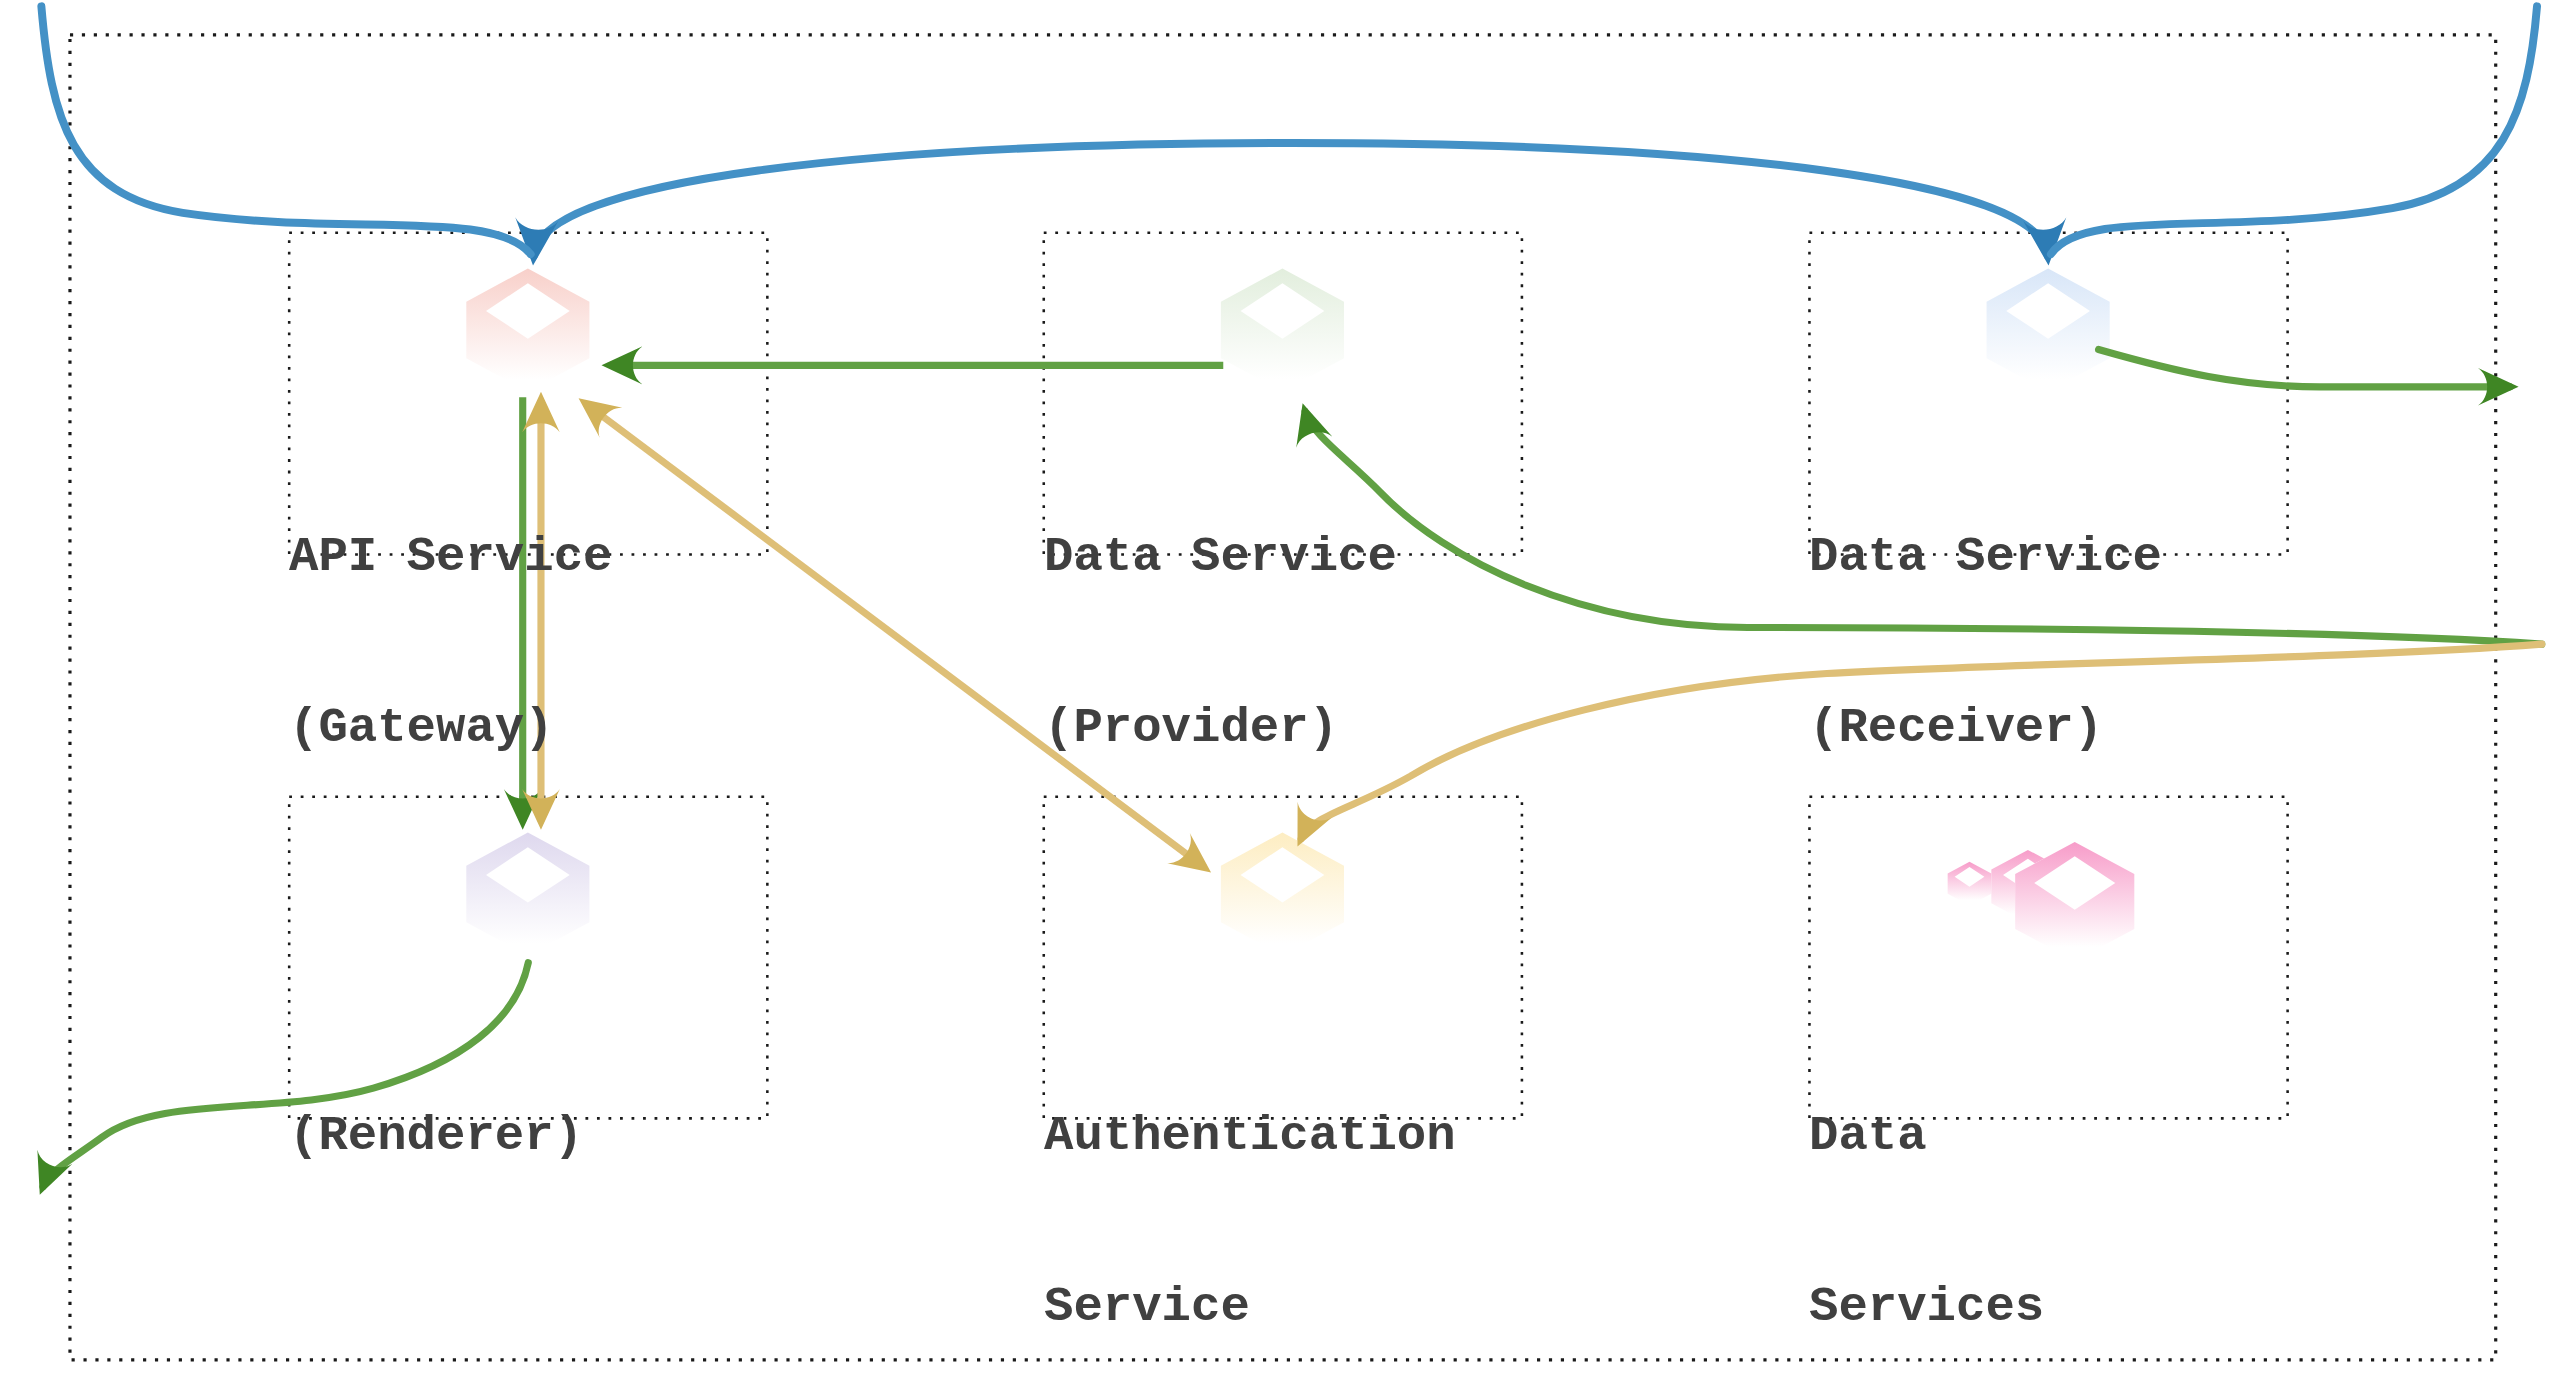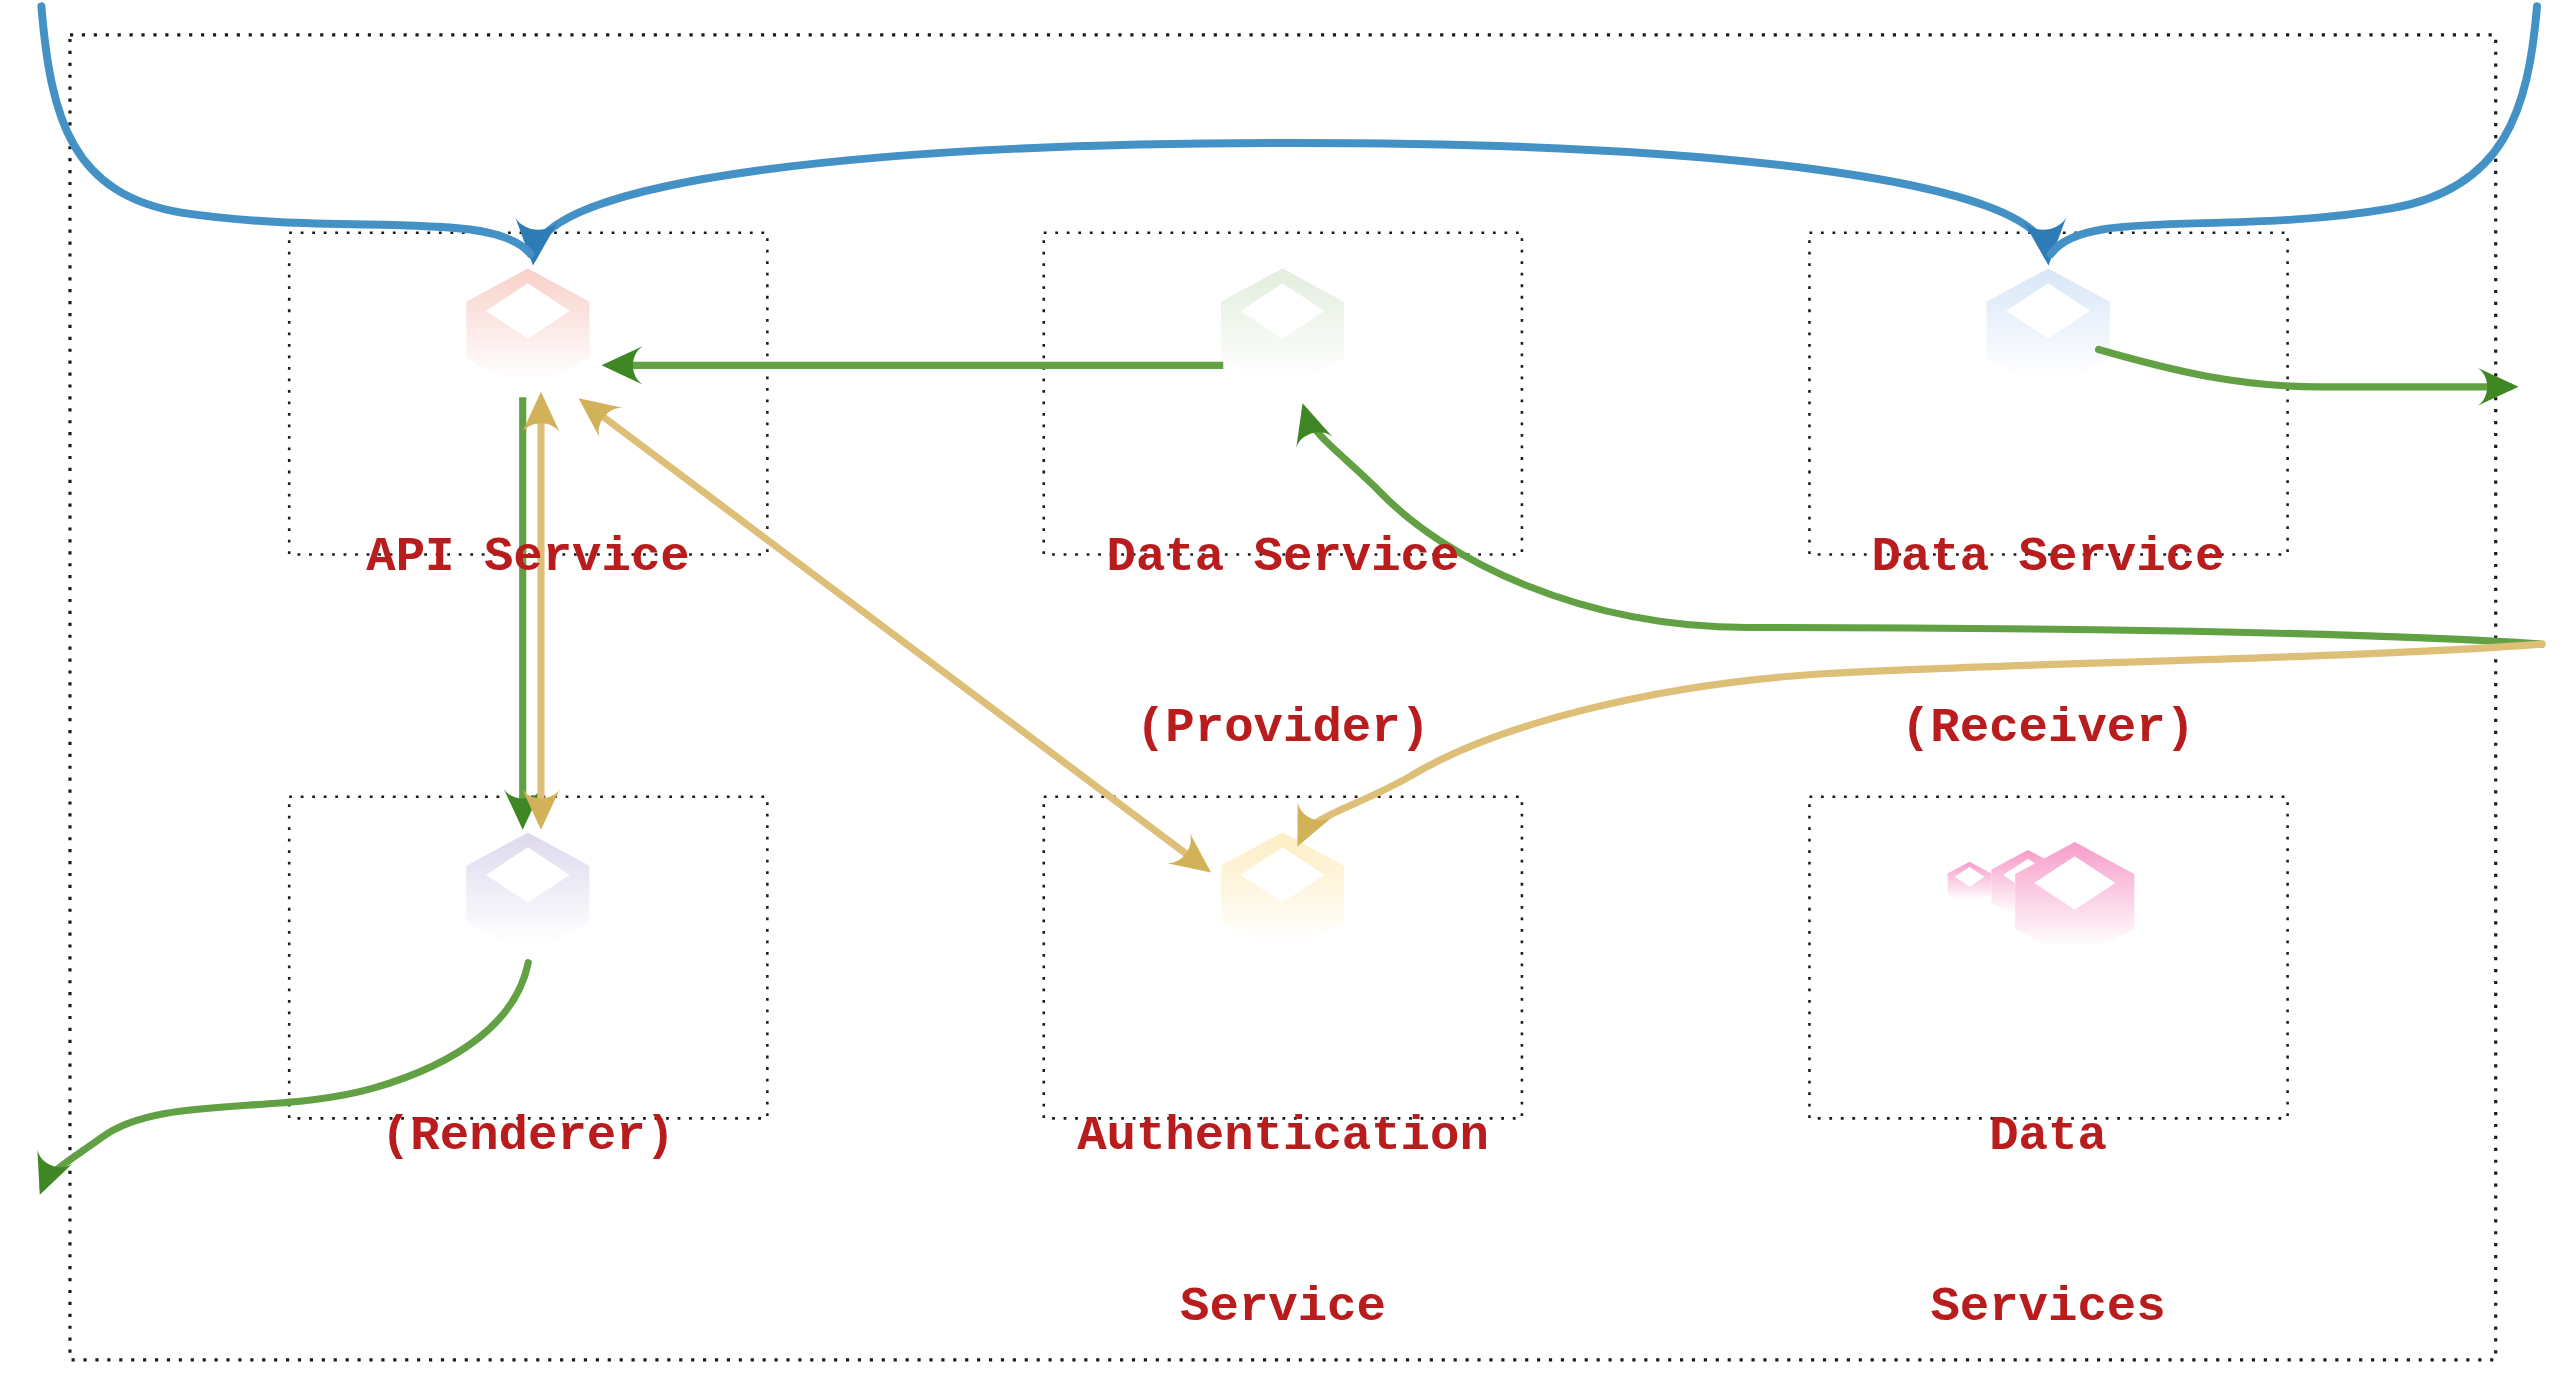--- a/index.html
+++ b/index.html
@@ -1,20 +1,20 @@
 <!DOCTYPE html>
 <html style="font-size:12.7px"><head>
 <meta charset="utf-8">
 <style>
   html,body{margin:0;padding:0;background:#ffffff;}
   body{width:2576px;height:1390px;overflow:hidden;
        font-family:"Liberation Mono","DejaVu Sans Mono",monospace;}
   .stage{position:relative;width:2576px;height:1390px;background:#fff;}
   .stage svg{position:absolute;left:0;top:0;}
-  .node-label{position:absolute;width:478px;text-align:center;color:#b91c1c;
+  .node-label{position:absolute;width:478px;text-align:left;color:#404040;
               font-weight:bold;font-size:49px;line-height:57px;white-space:pre;}
   .station-label{position:absolute;left:70px;width:2426px;text-align:center;color:#000;
               font-weight:bold;font-size:50px;line-height:57px;top:1278px;}
 </style>
 </head>
 <body>
 
 <div class="stage">
 
   <svg width="2576" height="1390" viewBox="0 0 3243 1750">
@@ -107,20 +107,21 @@
     <path d="M 2642 440 C 2740 468 2820 487 2920 487 C 3010 487 3090 487 3160 487" fill="none" stroke="#61a144" stroke-width="9" stroke-linecap="round" marker-end="url(#ah-green)"></path>
     <path d="M 665 1212 C 650 1285 580 1338 470 1370 C 352 1404 200 1378 128 1432 C 94 1457 62 1474 54 1494" fill="none" stroke="#61a144" stroke-width="9" stroke-linecap="round" marker-end="url(#ah-green)"></path>
 
     <path d="M 681 1034 L 681 504" fill="none" stroke="#debf77" stroke-width="9" marker-start="url(#ah-tan)" marker-end="url(#ah-tan)"></path>
     <path d="M 737 508 L 1516 1092" fill="none" stroke="#debf77" stroke-width="9" marker-start="url(#ah-tan)" marker-end="url(#ah-tan)"></path>
     <path d="M 3200 811 C 2950 830 2550 834 2300 848 C 2080 861 1880 914 1776 977 C 1704 1018 1652 1026 1638 1056" fill="none" stroke="#debf77" stroke-width="9" stroke-linecap="round" marker-end="url(#ah-tan)"></path>
   </svg>
 
   <div class="node-label" style="left:289px;top:415px">
     <div>API Service</div>
+    <div>(Gateway)</div>
   </div>
   <div class="node-label" style="left:1044px;top:415px">
     <div>Data Service</div>
     <div>(Provider)</div>
   </div>
   <div class="node-label" style="left:1809px;top:415px">
     <div>Data Service</div>
     <div>(Receiver)</div>
   </div>
   <div class="node-label" style="left:289px;top:994px">

